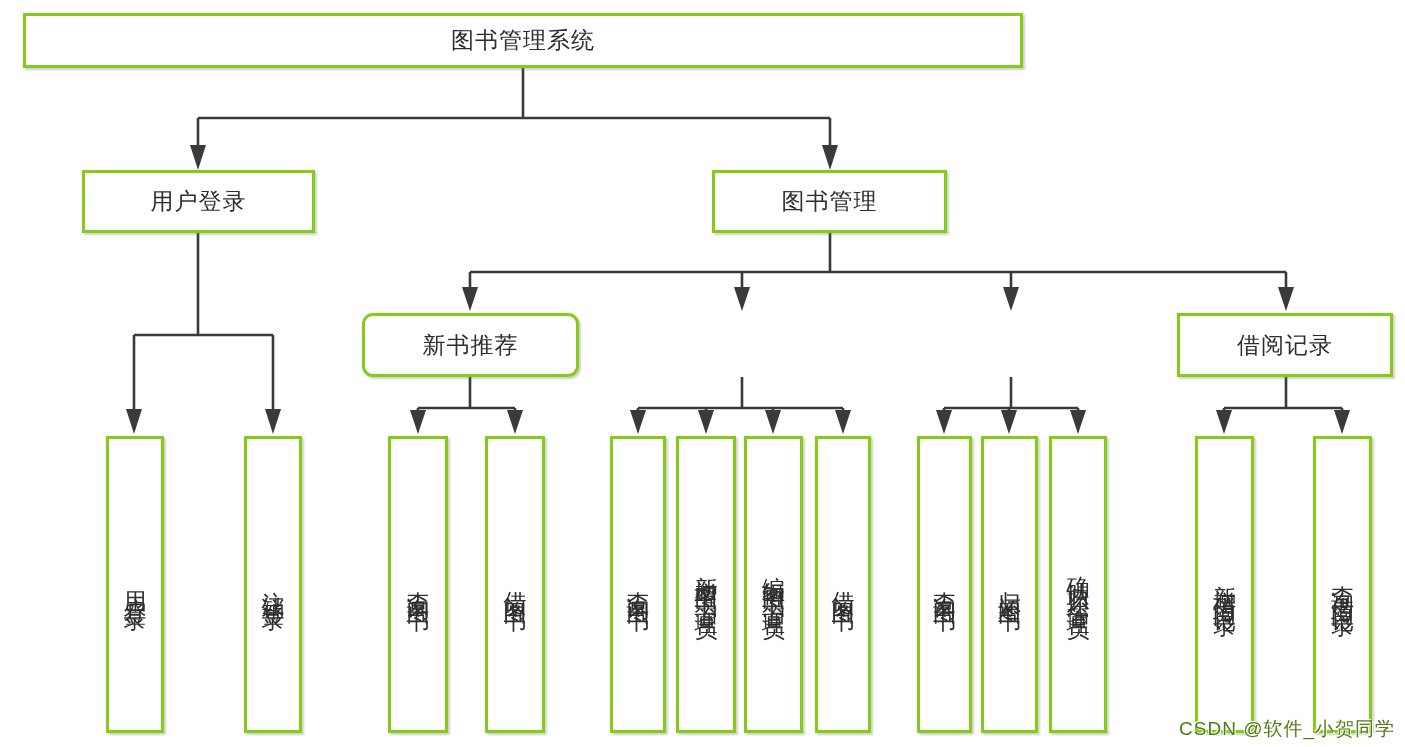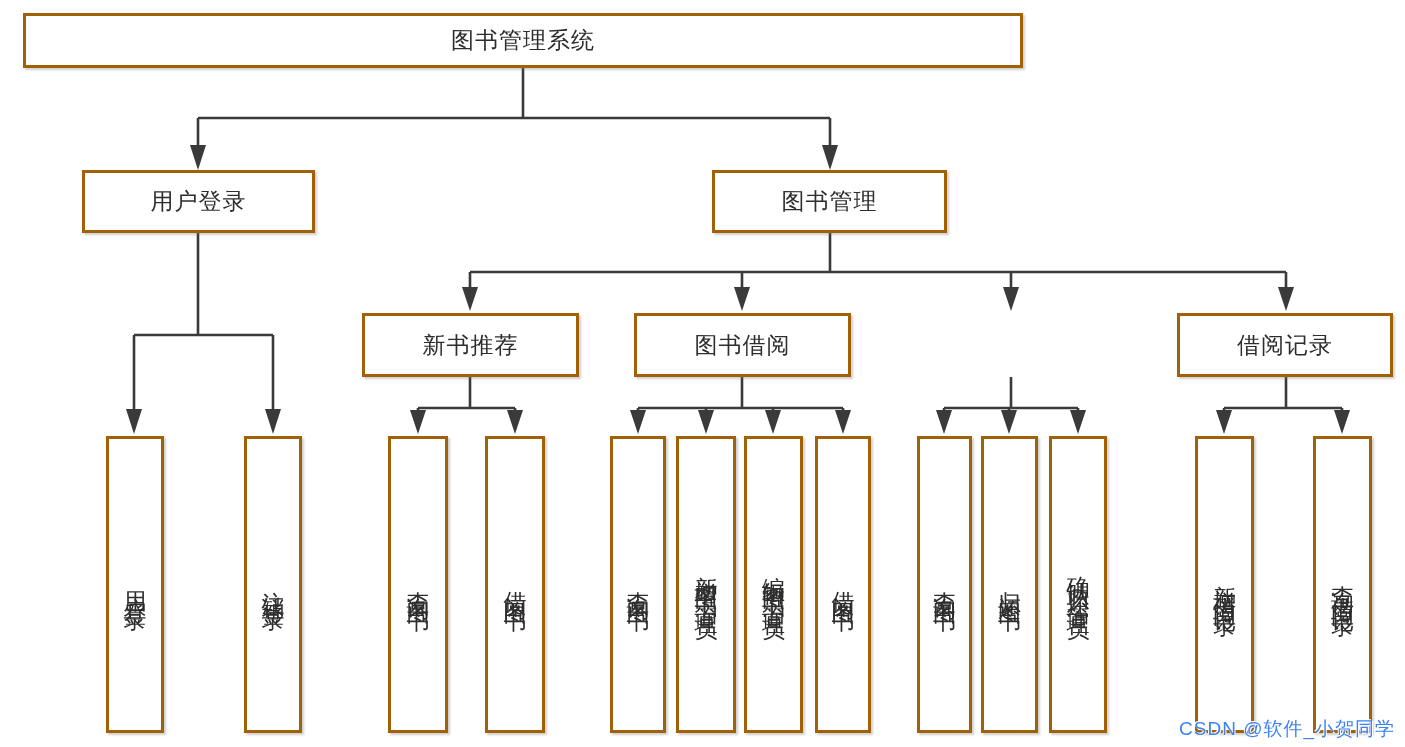--- a/index.html
+++ b/index.html
@@ -18,21 +18,21 @@
   .wires {
     position: absolute;
     left: 0;
     top: 0;
     z-index: 1;
   }
   .node {
     position: absolute;
     box-sizing: border-box;
     background: #ffffff;
-    border: 3px solid #a16207;
+    border: 3px solid #84cc16;
     box-shadow: 2px 2px 2px rgba(120,120,120,0.35);
     display: flex;
     align-items: center;
     justify-content: center;
     color: #2d2d2d;
     z-index: 2;
   }
   .node.h {
     font-size: 23px;
     letter-spacing: 1px;
@@ -44,21 +44,21 @@
     font-size: 23px;
     letter-spacing: 6px;
     line-height: 1;
   }
   .watermark {
     position: absolute;
     top: 716px;
     right: 10px;
     z-index: 3;
     font-size: 19px;
-    color: #3b82f6;
+    color: #4d7c0f;
     letter-spacing: 1px;
     text-shadow: 1px 1px 0 #ffffff, -1px -1px 0 #ffffff;
     white-space: nowrap;
   }
 </style>
 </head>
 <body>
 
 <div class="canvas">
 
@@ -106,25 +106,22 @@
     <span>图书管理系统</span>
   </div>
 
   <div class="node h" style="left:82px; top:170px; width:233px; height:63px;">
     <span>用户登录</span>
   </div>
   <div class="node h" style="left:712px; top:170px; width:235px; height:63px;align-items:center;">
     <span>图书管理</span>
   </div>
 
-  <div class="node h" style="left:362px; top:313px; width:217px; height:64px;">
+  <div class="node h" style="left:362px; top:313px; width:217px; height:64px;border-radius:11px;">
     <span>新书推荐</span>
-  </div>
-  <div class="node h" style="left:634px; top:313px; width:217px; height:64px;">
-    <span>图书借阅</span>
   </div>
   <div class="node h" style="left:1177px; top:313px; width:216px; height:64px;">
     <span>借阅记录</span>
   </div>
 
   <div class="node v" style="left:106px; top:436px; width:58px; height:297px;">
     <span>用户登录</span>
   </div>
   <div class="node v" style="left:244px; top:436px; width:58px; height:297px;">
     <span>注销登录</span>

